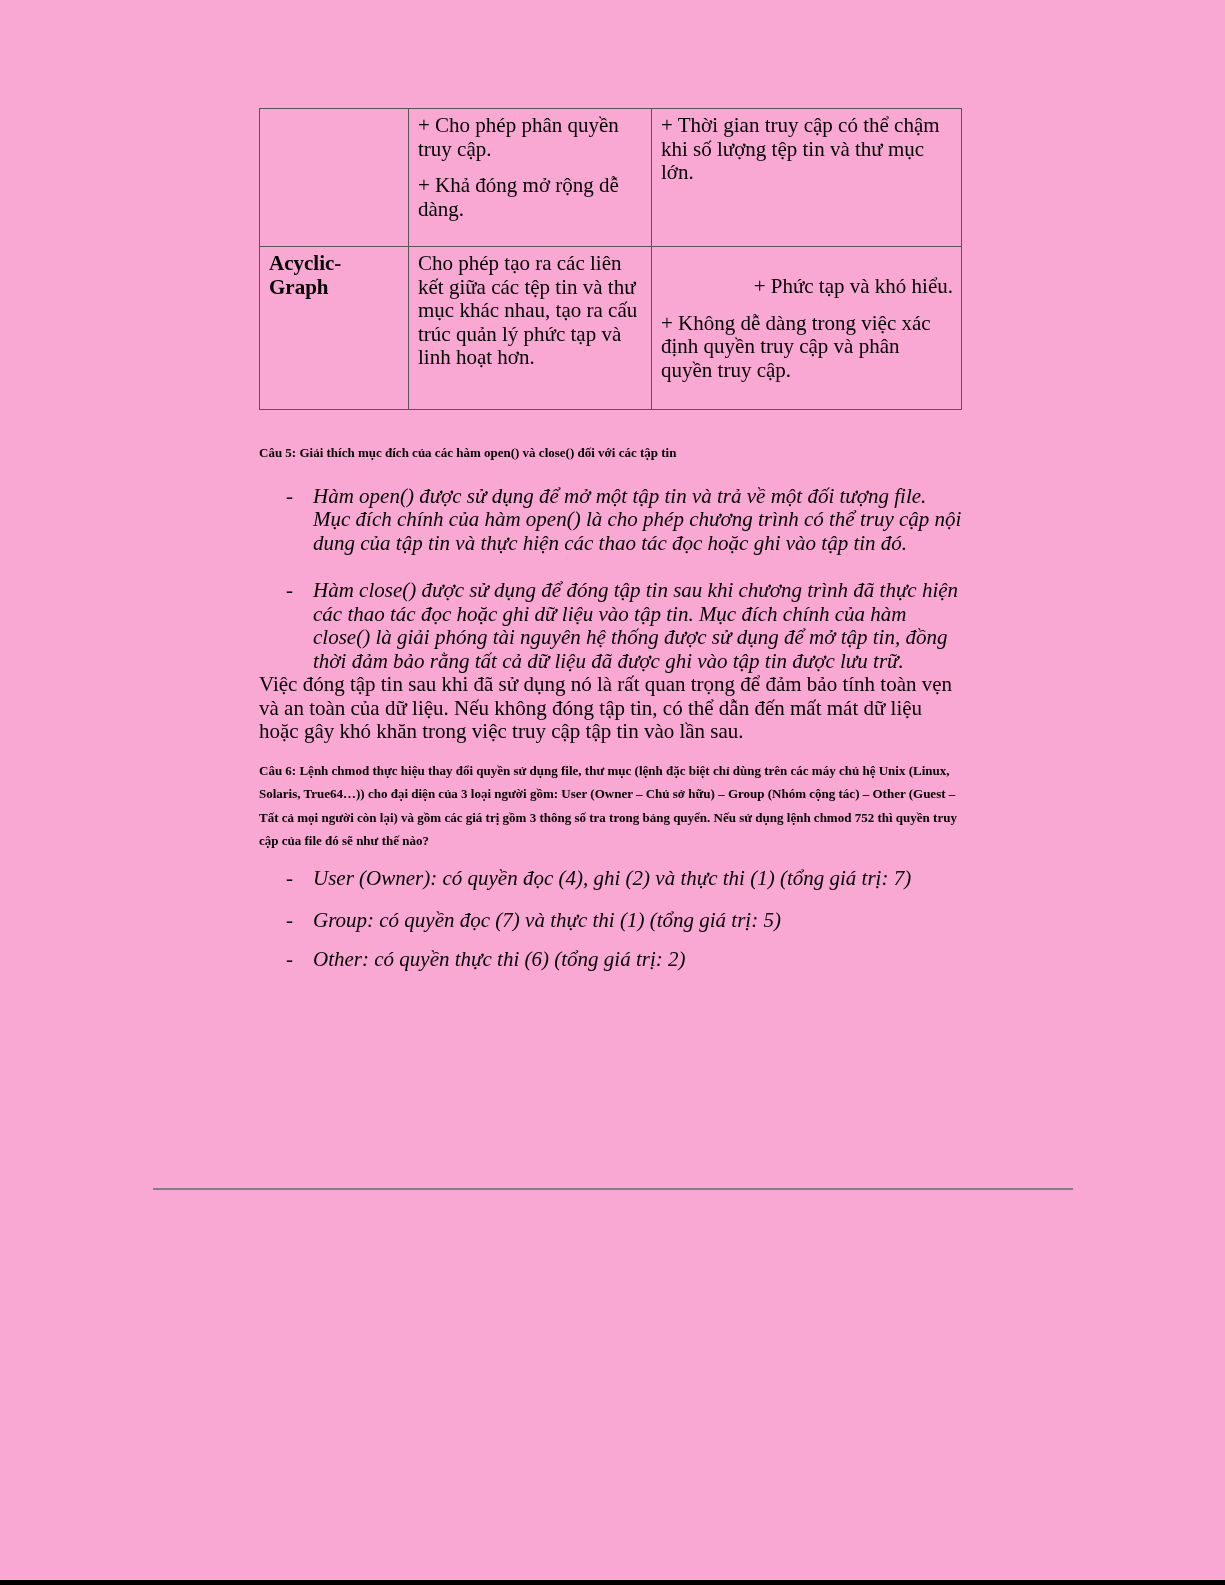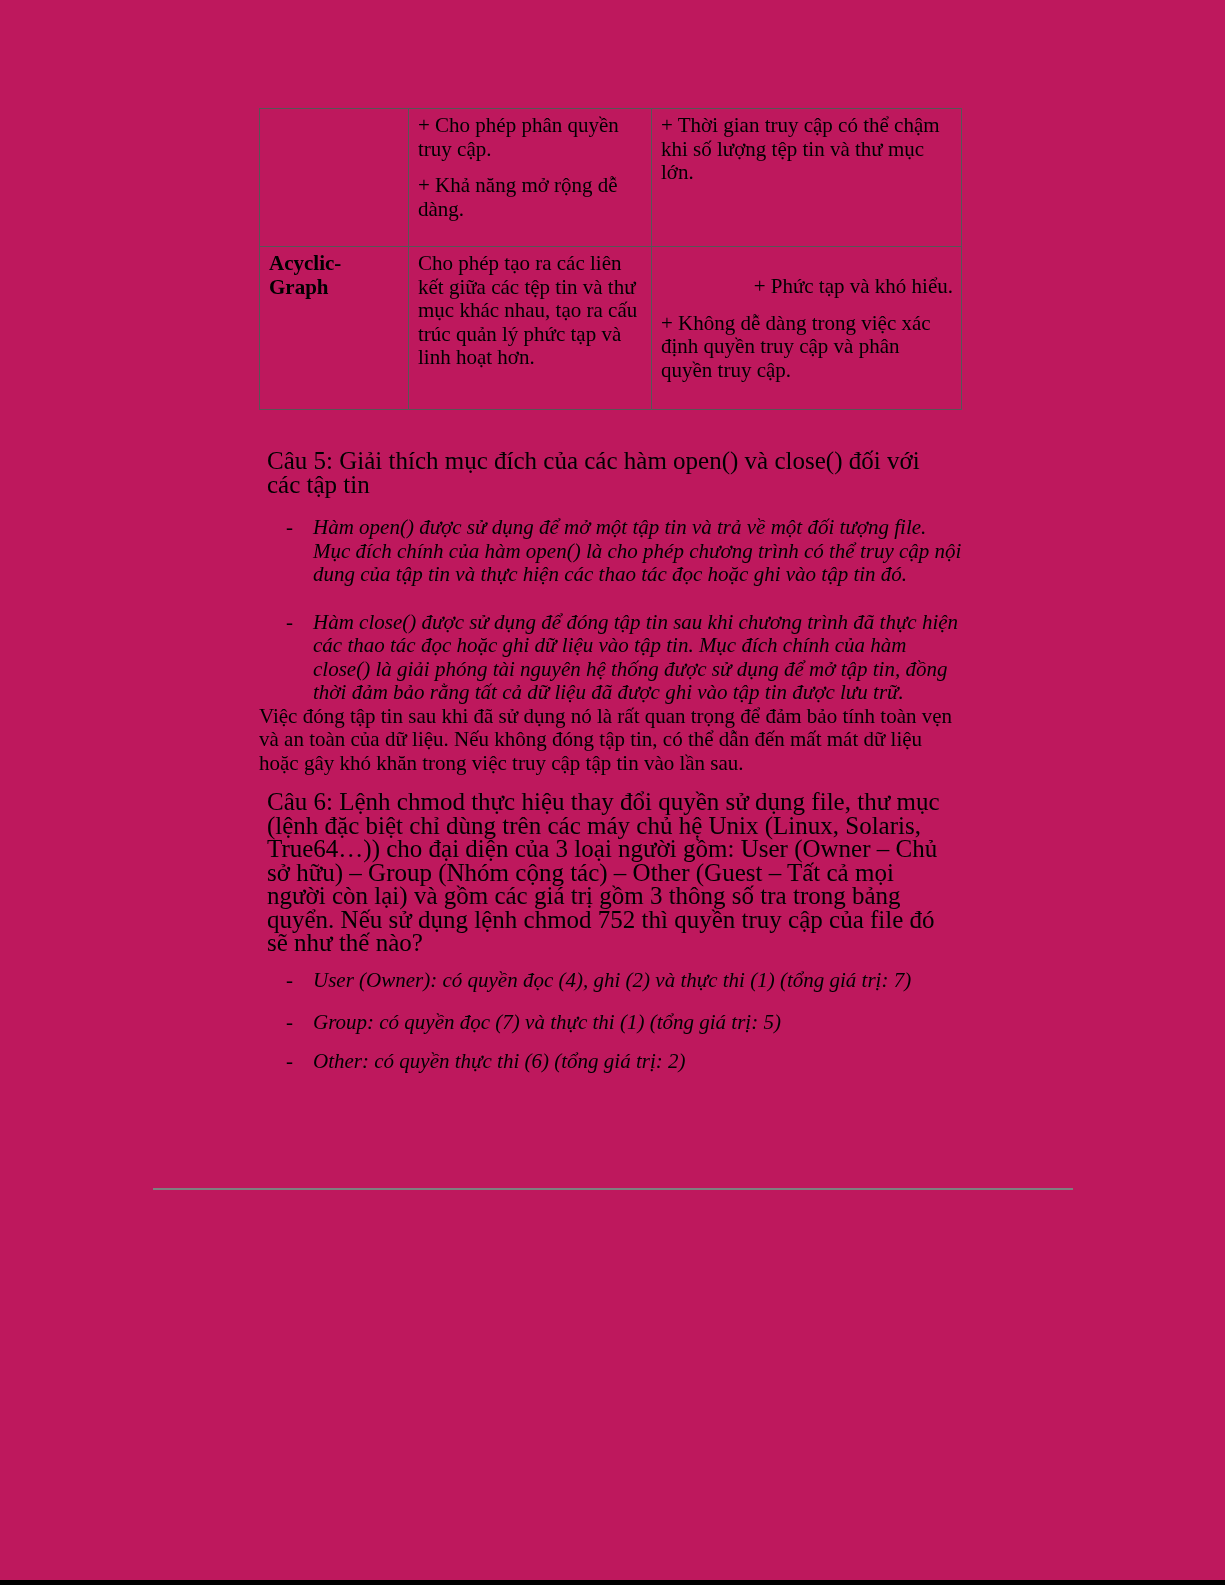--- a/index.html
+++ b/index.html
@@ -1,20 +1,20 @@
 <!DOCTYPE html>
 <html lang="vi"><head>
 <meta charset="utf-8">
 <style>
   html, body { margin: 0; padding: 0; background: #ffffff; }
   .page {
     position: relative;
     width: 1225px;
     height: 1585px;
-    background: #be185d;
+    background: #f9a8d4;
     color: #000000;
     font-family: "Liberation Serif", "DejaVu Serif", serif;
     font-size: 21px;
     line-height: 23.5px;
     overflow: hidden;
   }
 
   
   table.cmp {
     position: absolute;
@@ -38,24 +38,24 @@
   .bold { font-weight: bold; }
 
   
   .content {
     position: absolute;
     left: 259px;
     top: 441px;
     width: 706px;
   }
   .qheading {
-    font-size: 25px;
+    font-size: 13px;
     line-height: 23.5px;
-    font-weight: normal;
-    margin: 8px;
+    font-weight: bold;
+    margin: 0;
   }
   .qheading.q6 { margin-top: 15px; }
   .bullet { display: flex; }
   .bullet .dash {
     width: 54px;
     padding-left: 27px;
     box-sizing: border-box;
     flex: none;
   }
   .bullet .btext { flex: 1; font-style: italic; }
@@ -95,21 +95,21 @@
     <colgroup>
       <col style="width:149px">
       <col style="width:243px">
       <col style="width:310px">
     </colgroup>
     <tbody>
         <tr class="r1">
       <td></td>
       <td>
         <p>+ Cho phép phân quyền truy cập.</p>
-        <p>+ Khả năng mở rộng dễ dàng.</p>
+        <p>+ Khả đóng mở rộng dễ dàng.</p>
       </td>
       <td>
         <p>+ Thời gian truy cập có thể chậm khi số lượng tệp tin và thư mục lớn.</p>
       </td>
     </tr>
     <tr class="r2">
       <td class="bold">Acyclic-Graph</td>
       <td>
         <p>Cho phép tạo ra các liên kết giữa các tệp tin và thư mục khác nhau, tạo ra cấu trúc quản lý phức tạp và linh hoạt hơn.</p>
       </td>

